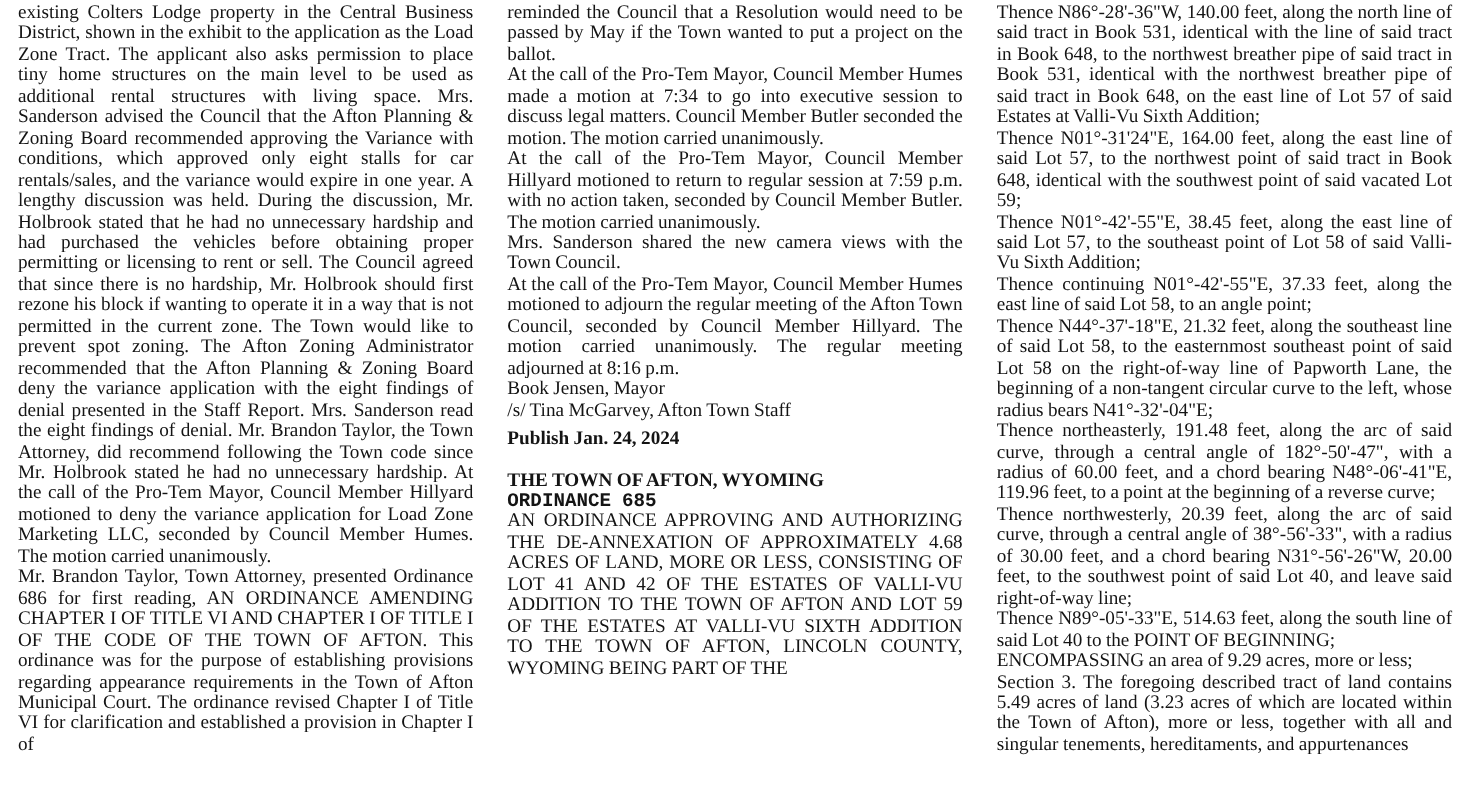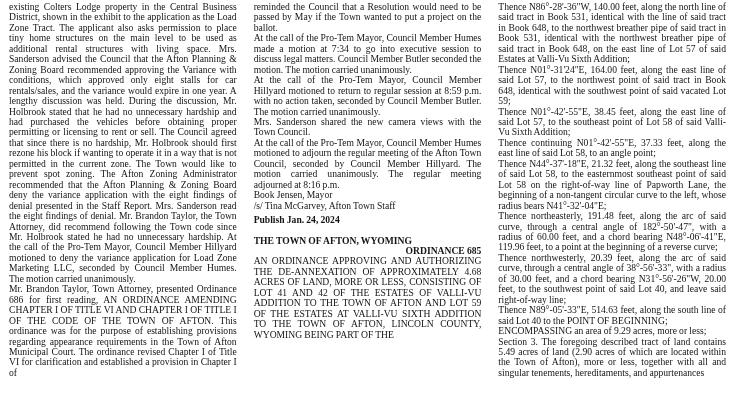--- a/index.html
+++ b/index.html
@@ -37,53 +37,54 @@
     text-align: left;
     padding-right: 14px;
     margin-top: 4px;
   }
   p.notice-heading {
     font-weight: bold;
     margin-top: 10px;
   }
   p.notice-subheading {
     font-weight: bold;
-    text-align: right;
+    text-align: left;
+    font-family: Liberation Mono, monospace;
   }
 </style>
 </head>
 <body>
 
 <div class="page">
 
   <div class="col">
     <p>existing Colters Lodge property in the Central Business District, shown in the exhibit to the application as the Load Zone Tract. The applicant also asks permission to place tiny home structures on the main level to be used as additional rental structures with living space. Mrs. Sanderson advised the Council that the Afton Planning &amp; Zoning Board recommended approving the Variance with conditions, which approved only eight stalls for car rentals/sales, and the variance would expire in one year. A lengthy discussion was held. During the discussion, Mr. Holbrook stated that he had no unnecessary hardship and had purchased the vehicles before obtaining proper permitting or licensing to rent or sell. The Council agreed that since there is no hardship, Mr. Holbrook should first rezone his block if wanting to operate it in a way that is not permitted in the current zone. The Town would like to prevent spot zoning. The Afton Zoning Administrator recommended that the Afton Planning &amp; Zoning Board deny the variance application with the eight findings of denial presented in the Staff Report. Mrs. Sanderson read the eight findings of denial. Mr. Brandon Taylor, the Town Attorney, did recommend following the Town code since Mr. Holbrook stated he had no unnecessary hardship. At the call of the Pro-Tem Mayor, Council Member Hillyard motioned to deny the variance application for Load Zone Marketing LLC, seconded by Council Member Humes. The motion carried unanimously.</p>
     <p>Mr. Brandon Taylor, Town Attorney, presented Ordinance 686 for first reading, AN ORDINANCE AMENDING CHAPTER I OF TITLE VI AND CHAPTER I OF TITLE I OF THE CODE OF THE TOWN OF AFTON. This ordinance was for the purpose of establishing provisions regarding appearance requirements in the Town of Afton Municipal Court. The ordinance revised Chapter I of Title VI for clarification and established a provision in Chapter I of</p>
   </div>
 
   <div class="col">
     <p>reminded the Council that a Resolution would need to be passed by May if the Town wanted to put a project on the ballot.</p>
     <p>At the call of the Pro-Tem Mayor, Council Member Humes made a motion at 7:34 to go into executive session to discuss legal matters.  Council Member Butler seconded the motion. The motion carried unanimously.</p>
-    <p>At the call of the Pro-Tem Mayor, Council Member Hillyard motioned to return to regular session at 8:59 p.m. with no action taken, seconded by Council Member Butler. The motion carried unanimously.</p>
+    <p>At the call of the Pro-Tem Mayor, Council Member Hillyard motioned to return to regular session at 7:59 p.m. with no action taken, seconded by Council Member Butler. The motion carried unanimously.</p>
     <p>Mrs. Sanderson shared the new camera views with the Town Council.</p>
     <p>At the call of the Pro-Tem Mayor, Council Member Humes motioned to adjourn the regular meeting of the Afton Town Council, seconded by Council Member Hillyard. The motion carried unanimously. The regular meeting adjourned at 8:16 p.m.</p>
     <p>Book Jensen, Mayor</p>
     <p>/s/ Tina McGarvey, Afton Town Staff</p>
     <p class="publish-line">Publish Jan. 24, 2024</p>
     <p class="notice-heading">THE TOWN OF AFTON, WYOMING</p>
     <p class="notice-subheading">ORDINANCE 685</p>
     <p>AN ORDINANCE APPROVING AND AUTHORIZING THE DE-ANNEXATION OF APPROXIMATELY 4.68 ACRES OF LAND, MORE OR LESS, CONSISTING OF LOT 41 AND 42 OF THE ESTATES OF VALLI-VU ADDITION TO THE TOWN OF AFTON AND LOT 59 OF THE ESTATES AT VALLI-VU SIXTH ADDITION TO THE TOWN OF AFTON, LINCOLN COUNTY, WYOMING BEING PART OF THE</p>
   </div>
 
   <div class="col">
     <p>Thence N86°-28'-36"W, 140.00 feet, along the north line of said tract in Book 531, identical with the line of said tract in Book 648, to the northwest breather pipe of said tract in Book 531, identical with the northwest breather pipe of said tract in Book 648, on the east line of Lot 57 of said Estates at Valli-Vu Sixth Addition;</p>
     <p>Thence N01°-31'24"E, 164.00 feet, along the east line of said Lot 57, to the northwest point of said tract in Book 648, identical with the southwest point of said vacated Lot 59;</p>
     <p>Thence N01°-42'-55"E, 38.45 feet, along the east line of said Lot 57, to the southeast point of Lot 58 of said Valli-Vu Sixth Addition;</p>
     <p>Thence continuing N01°-42'-55"E, 37.33 feet, along the east line of said Lot 58, to an angle point;</p>
     <p>Thence N44°-37'-18"E, 21.32 feet, along the southeast line of said Lot 58, to the easternmost southeast point of said Lot 58 on the right-of-way line of Papworth Lane, the beginning of a non-tangent circular curve to the left, whose radius bears N41°-32'-04"E;</p>
     <p>Thence northeasterly, 191.48 feet, along the arc of said curve, through a central angle of 182°-50'-47", with a radius of 60.00 feet, and a chord bearing N48°-06'-41"E, 119.96 feet, to a point at the beginning of a reverse curve;</p>
     <p>Thence northwesterly, 20.39 feet, along the arc of said curve, through a central angle of 38°-56'-33", with a radius of 30.00 feet, and a chord bearing N31°-56'-26"W, 20.00 feet, to the southwest point of said Lot 40, and leave said right-of-way line;</p>
     <p>Thence N89°-05'-33"E, 514.63 feet, along the south line of said Lot 40 to the POINT OF BEGINNING;</p>
     <p>ENCOMPASSING an area of 9.29 acres, more or less;</p>
-    <p>Section 3. The foregoing described tract of land contains 5.49 acres of land (2.90 acres of which are located within the Town of Afton), more or less, together with all and singular tenements, hereditaments, and appurtenances</p>
+    <p>Section 3. The foregoing described tract of land contains 5.49 acres of land (3.23 acres of which are located within the Town of Afton), more or less, together with all and singular tenements, hereditaments, and appurtenances</p>
   </div>
 
 </div>
 
 </body></html>

